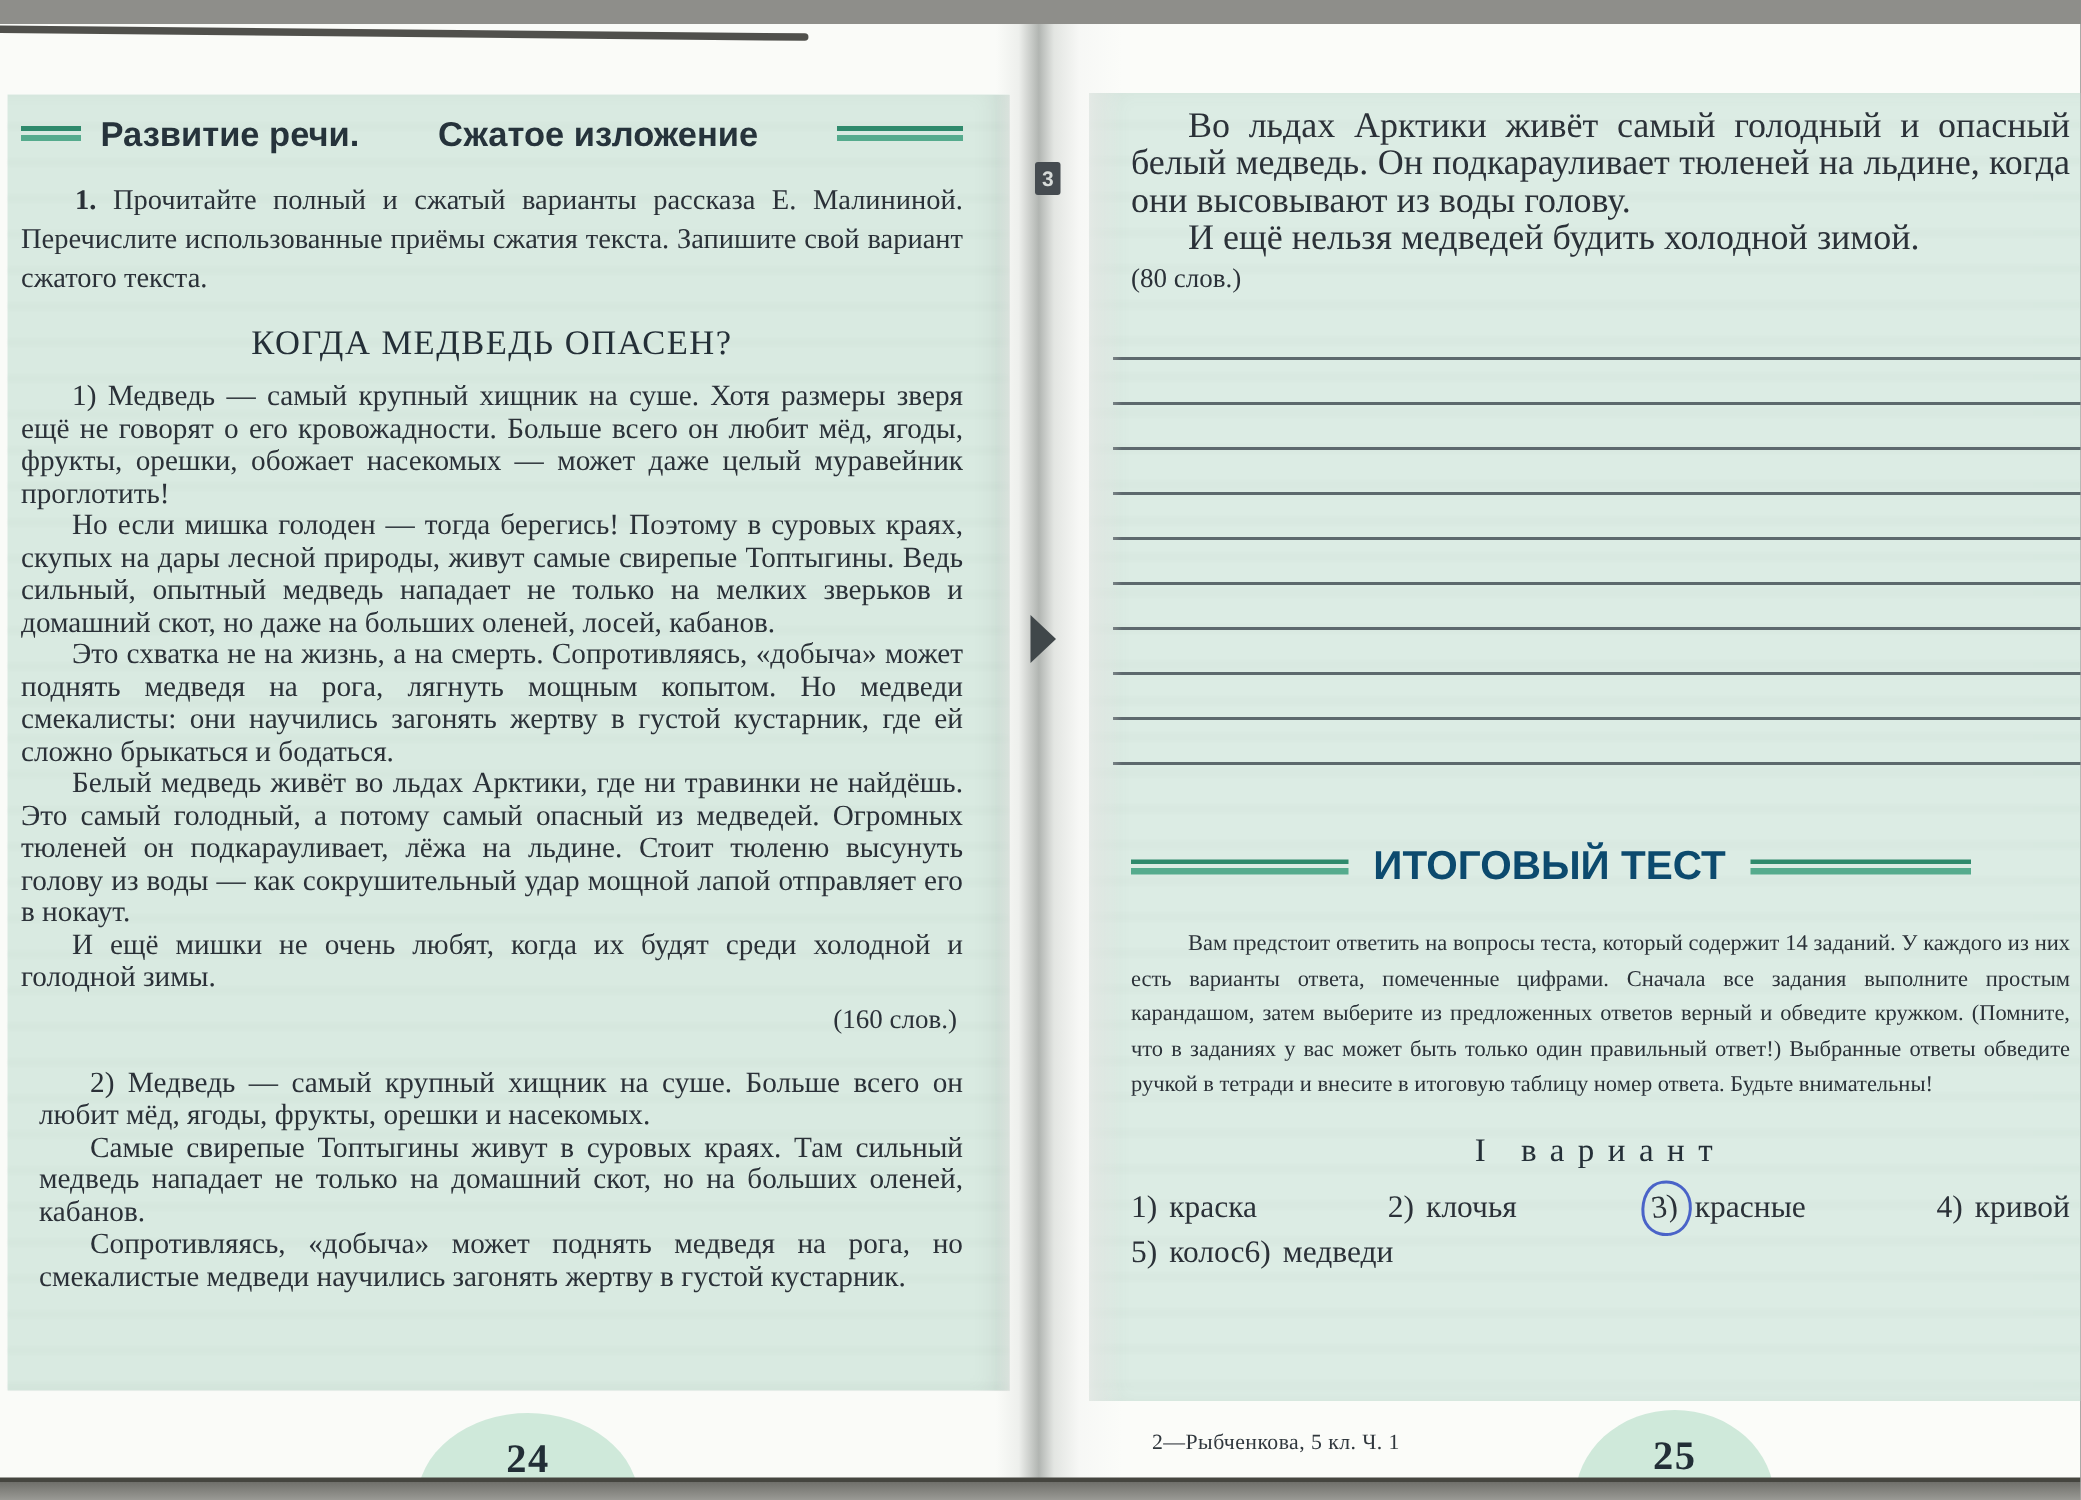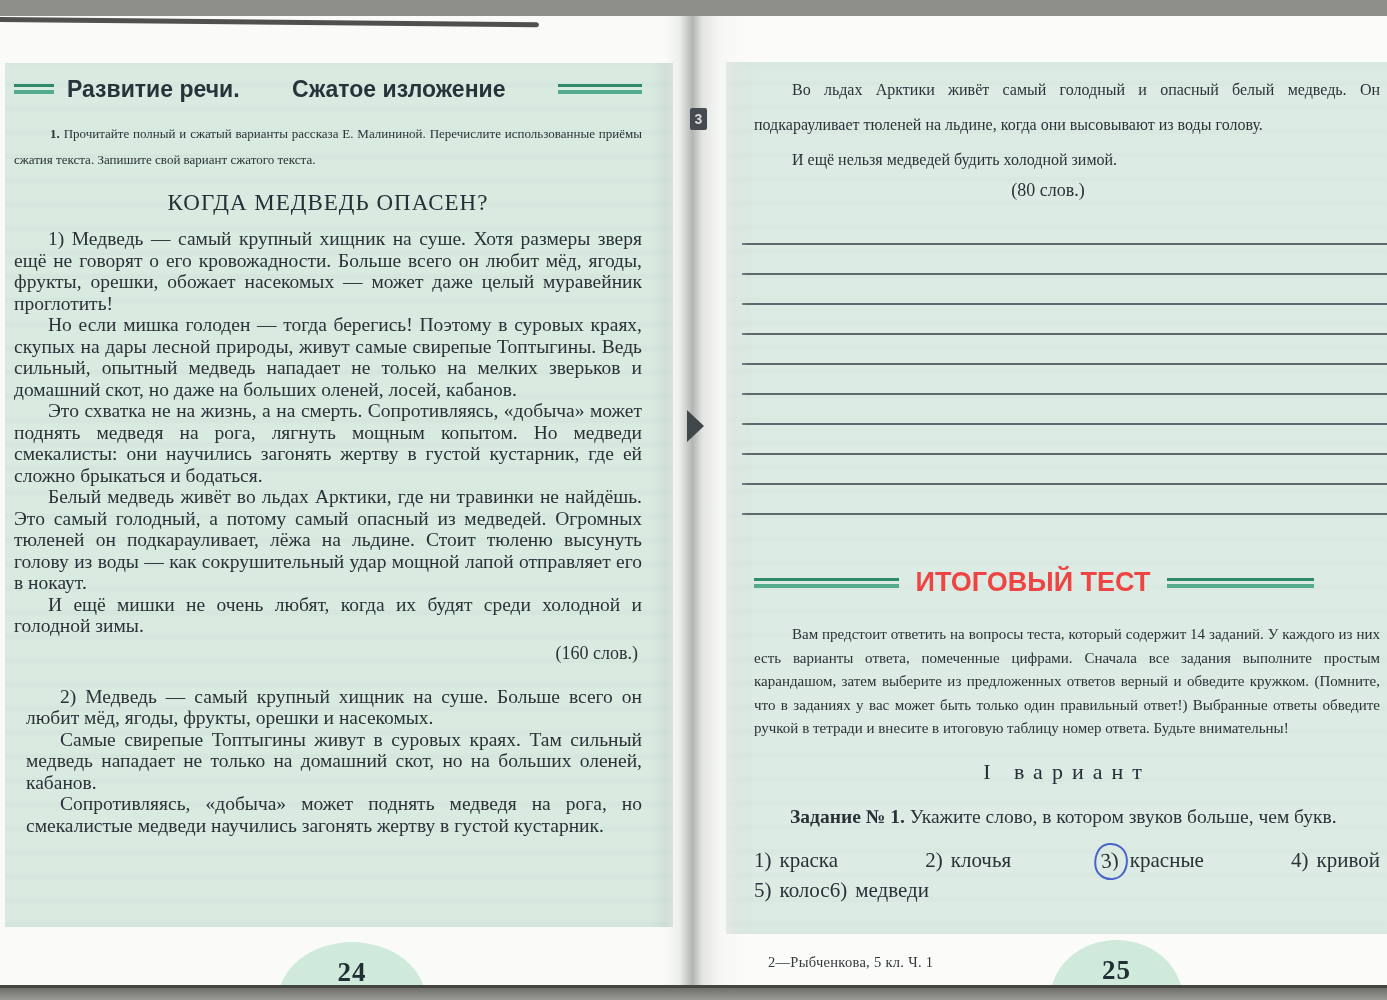--- a/index.html
+++ b/index.html
@@ -38,45 +38,45 @@
   .lp-header{display:flex;align-items:center;height:30px;}
   .hdr-label{font-family:"Liberation Sans",sans-serif;font-weight:bold;
     font-size:23px;color:#26333b;white-space:nowrap;}
   .hdr-label.first{margin-left:13px;}
   .hdr-label.second{margin-left:auto;}
   .dline{height:10px;background:linear-gradient(to bottom,
     #2f8a6c 0 3px, transparent 3px 6px, #55ab8d 6px 10px);flex:none;}
   .w40{width:40px;} .w84{width:84px;margin-left:auto;}
   .w145{width:145px;} .w147{width:147px;}
 
-  .exercise{margin:17px 0 0 0;font-size:13px;line-height:26px;
+  .exercise{margin:17px 0 0 0;font-size:19px;line-height:26px;
     text-align:justify;text-indent:36px;}
   .exercise .num{font-weight:bold;}
 
   .story-title{margin-top:17px;text-align:center;font-size:23px;
     letter-spacing:1px;color:#242f37;}
 
   .body-p{margin:0;font-size:19.5px;line-height:21.5px;
     text-align:justify;text-indent:34px;}
   .v1{margin-top:12px;}
   .wcount{ text-align:right;font-size:18px;margin-top:6px;padding-right:4px;}
   .v2{margin-top:22px;margin-left:12px;}
 
   
   .rp-content{position:absolute;left:60px;top:56px;width:626px;}
-  .rp-intro .body-p{font-size:16px;line-height:35px;text-indent:38px;}
-  .rp-wcount{text-align:center;font-size:18px;margin-top:3px;padding-right:38px;}
+  .rp-intro .body-p{font-size:24px;line-height:25px;text-indent:38px;}
+  .rp-wcount{text-align:left;font-size:18px;margin-top:3px;padding-right:38px;}
 
   .ruled{margin:14px 0 0 -12px;width:652px;}
   .ruled-line{height:28px;border-bottom:2px solid rgba(58,68,76,.78);}
 
   .rp-header{display:flex;align-items:center;justify-content:space-between;
     width:560px;margin:52px 0 0 0;}
   .test-title{font-family:"Liberation Sans",sans-serif;font-weight:bold;
-    font-size:27px;color:#ef4444;white-space:nowrap;padding:0 14px;}
+    font-size:27px;color:#0c4a6e;white-space:nowrap;padding:0 14px;}
 
   .instructions{margin:25px 0 0 0;font-size:15px;line-height:23.5px;
     text-align:justify;text-indent:38px;}
 
   .variant{margin-top:18px;text-align:center;font-size:22px;
     letter-spacing:9px;color:#242f37;}
 
   .task-line{margin-top:20px;font-size:19.5px;line-height:24px;text-indent:36px;}
   .task-label{font-weight:bold;}
 
@@ -191,21 +191,20 @@
       <div class="rp-header">
         <span class="dline w145"></span>
         <span class="test-title">ИТОГОВЫЙ ТЕСТ</span>
         <span class="dline w147"></span>
       </div>
 
       <p class="instructions">Вам предстоит ответить на вопросы теста, который содержит 14 заданий. У каждого из них есть варианты ответа, помеченные цифрами. Сначала все задания выполните простым карандашом, затем выберите из предложенных ответов верный и обведите кружком. (Помните, что в заданиях у вас может быть только один правильный ответ!) Выбранные ответы обведите ручкой в тетради и внесите в итоговую таблицу номер ответа. Будьте внимательны!</p>
 
       <div class="variant">I вариант</div>
 
-      <p class="task-line"><span class="task-label">Задание № 1.</span> <span>Укажите слово, в котором звуков больше, чем букв.</span></p>
 
       <div class="opt-row1">
         <span class="opt"><span class="n">1)</span><span>краска</span></span>
         <span class="opt"><span class="n">2)</span><span>клочья</span></span>
         <span class="opt"><span class="pen-circle"><span class="n" style="margin-right:0;">3)</span></span><span class="n"></span><span>красные</span></span>
         <span class="opt"><span class="n">4)</span><span>кривой</span></span>
       </div>
       <div class="opt-row2">
         <span class="opt"><span class="n">5)</span><span>колос</span></span>
         <span class="opt"><span class="n">6)</span><span>медведи</span></span>

